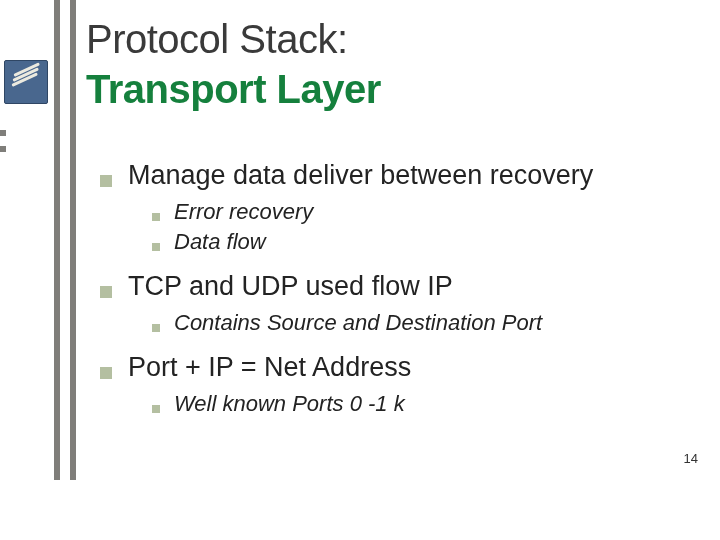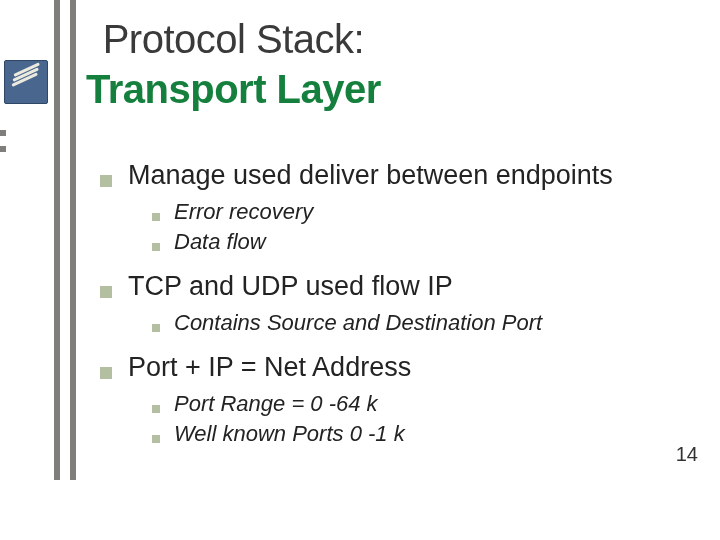--- a/index.html
+++ b/index.html
@@ -1,17 +1,17 @@
 <!DOCTYPE html>
 <html><head>
 <meta charset="utf-8">
 <style>
   * { margin: 0; padding: 0; box-sizing: border-box; }
   html, body { width: 720px; height: 540px; background: #fff; font-family: Verdana, Geneva, sans-serif; color: #222; overflow: hidden; }
-  .slide { position: relative; width: 720px; height: 480px; text-align: center; }
+  .slide { position: relative; width: 720px; height: 480px; }
   .rail { position: absolute; top: 0; bottom: 0; width: 6px; background: #7f7e7a; }
   .rail.v1 { left: 54px; }
   .rail.v2 { left: 70px; }
   .rail.h { position: absolute; left: 0; right: 560px; height: 6px; background: #7f7e7a; }
   .rail.h1 { top: 130px; }
   .rail.h2 { top: 146px; }
   .logo { position: absolute; left: 4px; top: 60px; width: 44px; height: 44px; background: #49678e; border: 1px solid #2f4664; border-radius: 2px; display: flex; align-items: center; justify-content: center; }
   .logo-inner { width: 34px; height: 34px; position: relative; }
   .brush { position: absolute; width: 28px; height: 3px; background: #eceadf; border-radius: 2px; transform-origin: left center; }
   .brush.b1 { top: 19px; left: 3px; transform: rotate(-25deg); }
@@ -22,21 +22,21 @@
   .body { position: absolute; left: 100px; top: 160px; right: 20px; }
   ul { list-style: none; }
   .lvl1 > li { margin-bottom: 16px; }
   .lvl1 > li > .row { display: flex; align-items: baseline; }
   .lvl2 { margin-top: 8px; margin-left: 52px; font-style: italic; }
   .lvl2 > li > .row { display: flex; align-items: baseline; margin-bottom: 4px; }
   .bullet { width: 12px; height: 12px; background: #b4bfa1; flex: 0 0 auto; margin-right: 16px; transform: translateY(3px); }
   .bullet.sm { width: 8px; height: 8px; margin-right: 14px; transform: translateY(2px); }
   .t1 { font-size: 27px; color: #232323; }
   .t2 { font-size: 22px; color: #232323; }
-  .pagenum { position: absolute; right: 22px; bottom: 14px; font-size: 20px; color: #333; }
+  .pagenum { position: absolute; right: 22px; bottom: 14px; font-size: 13px; color: #333; }
 </style>
 </head>
 <body>
 
 <div class="slide">
   <div class="rail v1"></div>
   <div class="rail v2"></div>
   <div class="rail h h1"></div>
   <div class="rail h h2"></div>
 
@@ -51,21 +51,21 @@
   <div class="title">
     <div>Protocol Stack:</div>
     <div class="line2">Transport Layer</div>
   </div>
 
   <div class="body">
     <ul class="lvl1">
       <li>
         <div class="row">
           <span class="bullet"></span>
-          <span class="t1">Manage used deliver between endpoints</span>
+          <span class="t1">Manage data deliver between recovery</span>
         </div>
         <ul class="lvl2">
           <li>
               <div class="row">
                 <span class="bullet sm"></span>
                 <span class="t2">Error recovery</span>
               </div>
             </li>
           <li>
               <div class="row">
@@ -91,26 +91,20 @@
       </li>
       <li>
         <div class="row">
           <span class="bullet"></span>
           <span class="t1">Port + IP = Net Address</span>
         </div>
         <ul class="lvl2">
           <li>
               <div class="row">
                 <span class="bullet sm"></span>
-                <span class="t2">Port Range = 0 -64 k</span>
-              </div>
-            </li>
-          <li>
-              <div class="row">
-                <span class="bullet sm"></span>
                 <span class="t2">Well known Ports 0 -1 k</span>
               </div>
             </li>
         </ul>
       </li>
     </ul>
   </div>
 
   <div class="pagenum">14</div>
 </div>

